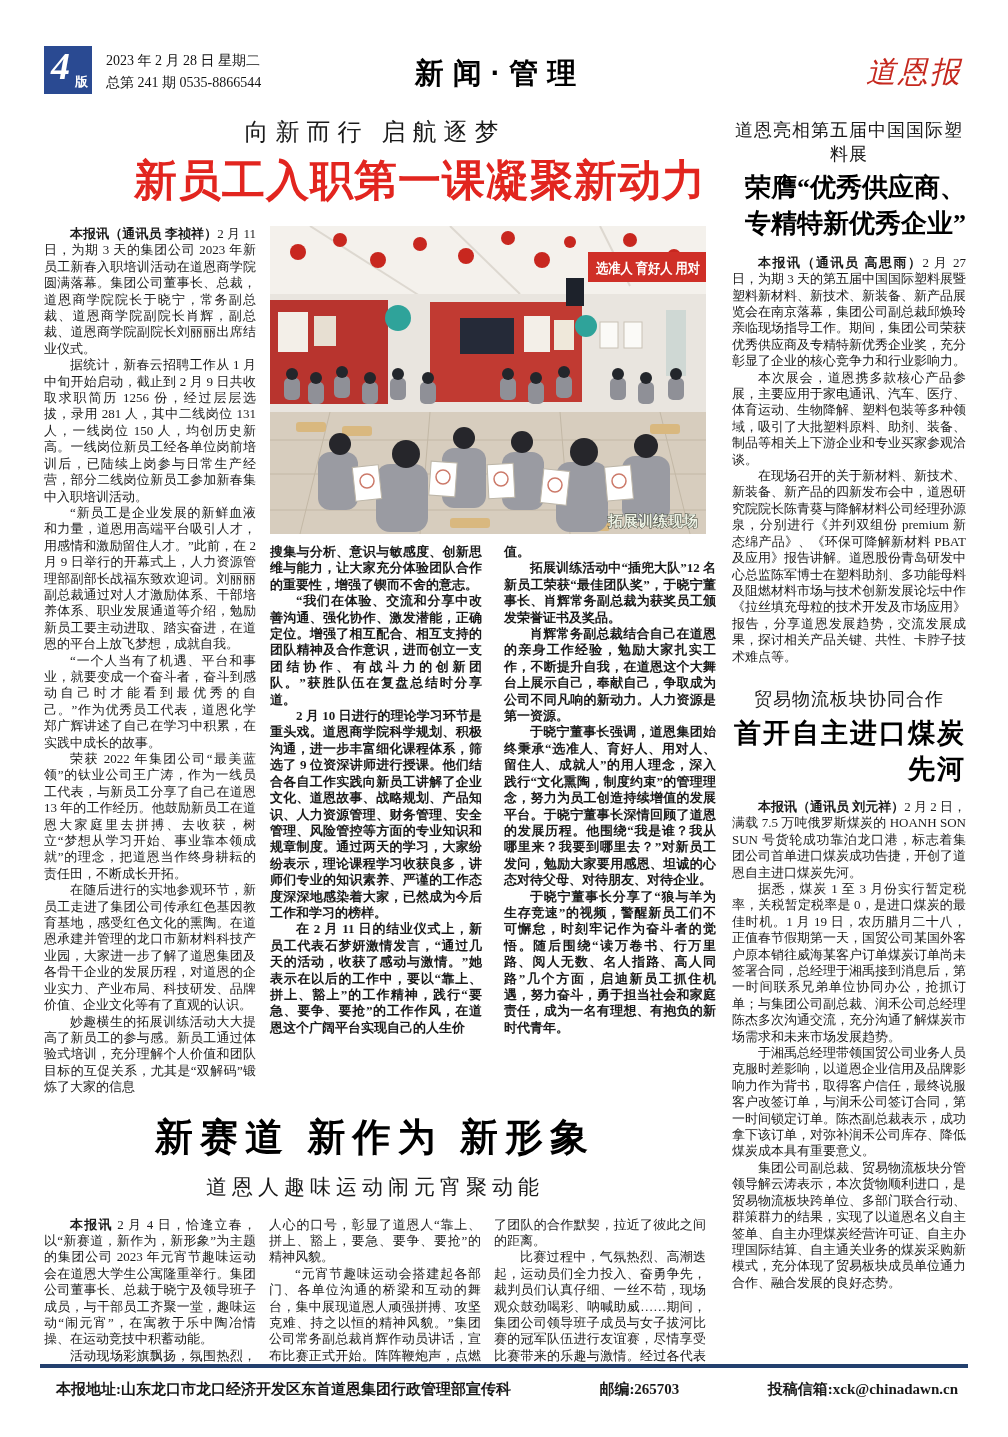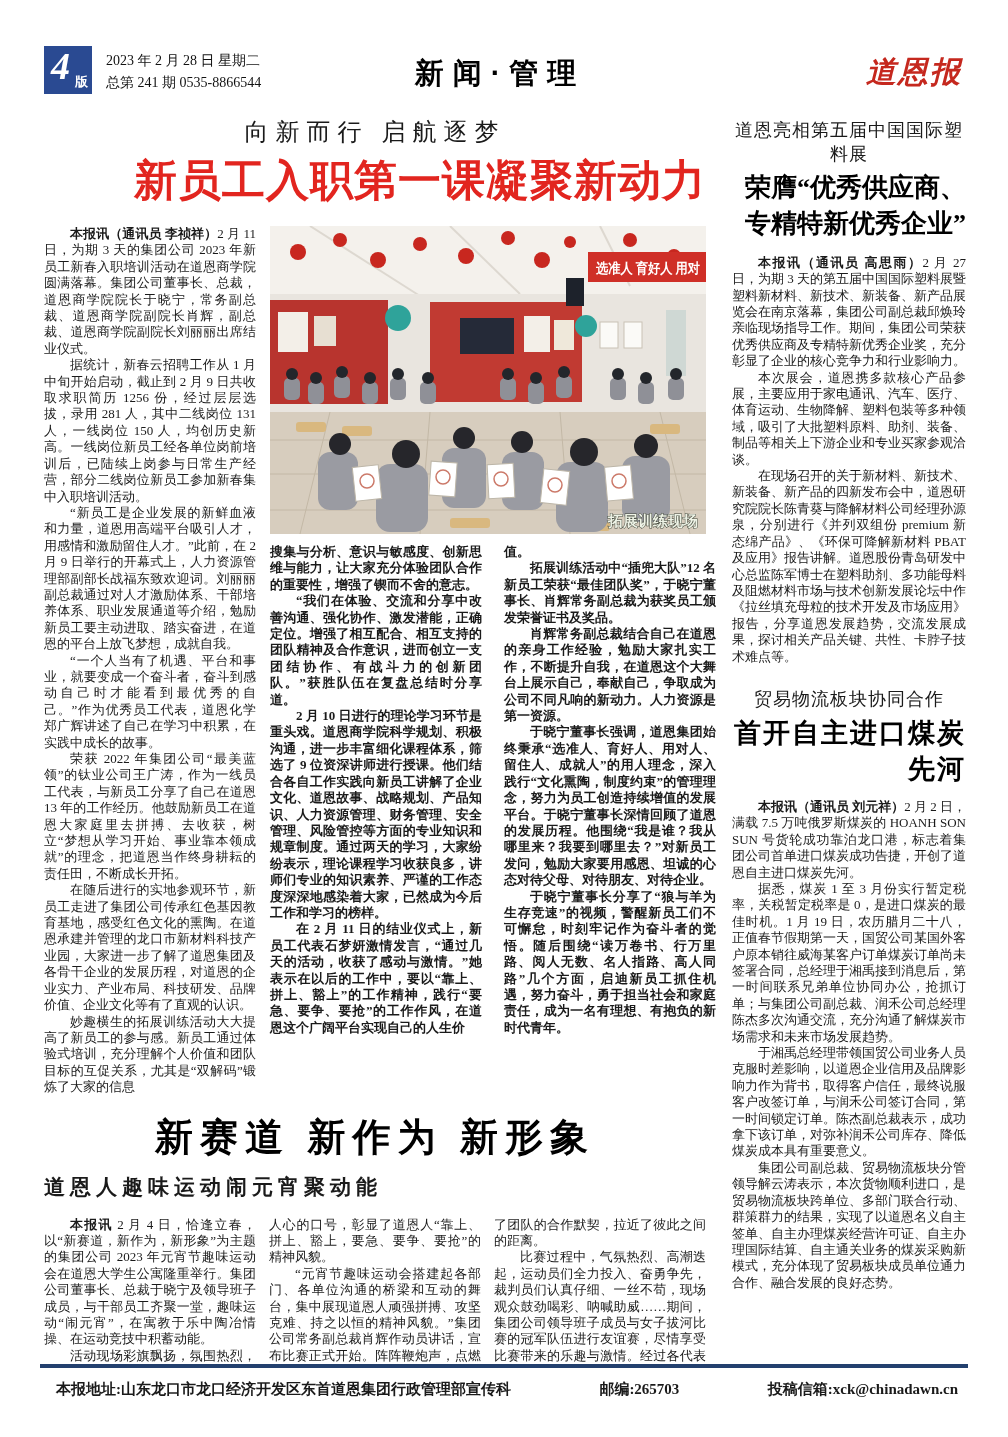--- a/index.html
+++ b/index.html
@@ -9,21 +9,21 @@
   
   .hdr{position:relative;height:62px;}
   .hdr-left{display:flex;align-items:flex-start;}
   .badge{position:relative;width:48px;height:48px;background:#2a4a92;flex:none;}
   .badge .num{position:absolute;left:7px;top:-2px;color:#fff;font-size:38px;font-weight:bold;font-style:italic;}
   .badge .lab{position:absolute;right:4px;bottom:3px;color:#fff;font-size:13px;font-weight:bold;}
   .dateblk{margin-left:14px;padding-top:4px;font-size:14px;line-height:1.55;color:#111;}
   .sec-title{position:absolute;left:0;right:12px;top:8px;text-align:center;
              font-family:"Liberation Sans","DejaVu Sans",sans-serif;
              font-size:29px;font-weight:bold;letter-spacing:9px;color:#000;}
-  .masthead{position:absolute;right:6px;top:6px;font-size:30px;font-weight:bold;
+  .masthead{position:absolute;right:6px;top:6px;font-size:30px;font-weight:normal;
             color:#c5281e;font-style:italic;letter-spacing:2px;}
   
   .main{display:flex;gap:26px;height:1256px;overflow:hidden;margin-top:4px;}
   .zone-left{width:662px;flex:none;}
   .zone-right{width:234px;flex:none;}
   
   .a1-kicker{text-align:center;font-size:24px;letter-spacing:7px;margin:4px 0 2px;}
   .a1-headline{text-align:right;font-family:"Liberation Sans","DejaVu Sans",sans-serif;
                font-weight:800;font-size:43px;letter-spacing:1px;color:#e2251f;margin:4px 0 16px;}
   .a1-row{display:flex;gap:14px;}
@@ -31,21 +31,21 @@
   .col p{margin:0;}
   .col p.p{text-indent:2em;}
   b.lead{font-weight:bold;}
   .photo-wrap{width:436px;flex:none;}
   .photo{display:block;width:436px;height:308px;background:#e9e4dc;}
   .photo-cols{display:flex;gap:22px;margin-top:10px;font-weight:bold;}
   
   .a2{margin-top:16px;}
   .a2-headline{text-align:center;font-family:"Liberation Sans","DejaVu Sans",sans-serif;
                font-weight:800;font-size:38px;letter-spacing:7px;color:#000;margin:0 0 10px;}
-  .a2-subhead{font-size:21px;letter-spacing:5px;margin:0 0 16px;font-weight:bold;}
+  .a2-subhead{text-align:center;font-size:21px;letter-spacing:5px;margin:0 0 16px;}
   .a2-cols{display:flex;gap:13px;}
   
   .r-kicker{text-align:center;font-size:18px;letter-spacing:1px;margin:6px 0 4px;}
   .r-headline{text-align:right;font-family:Liberation Serif, serif;
               font-weight:800;color:#000;}
   .r1-headline{font-size:26px;line-height:1.4;margin:2px 0 12px;}
   .r2-headline{font-size:27px;letter-spacing:2px;margin:2px 0 12px;}
   .rcol{font-size:13px;line-height:16.4px;text-align:justify;word-break:break-all;}
   .rcol p{margin:0;}
   .rcol p.p{text-indent:2em;}

